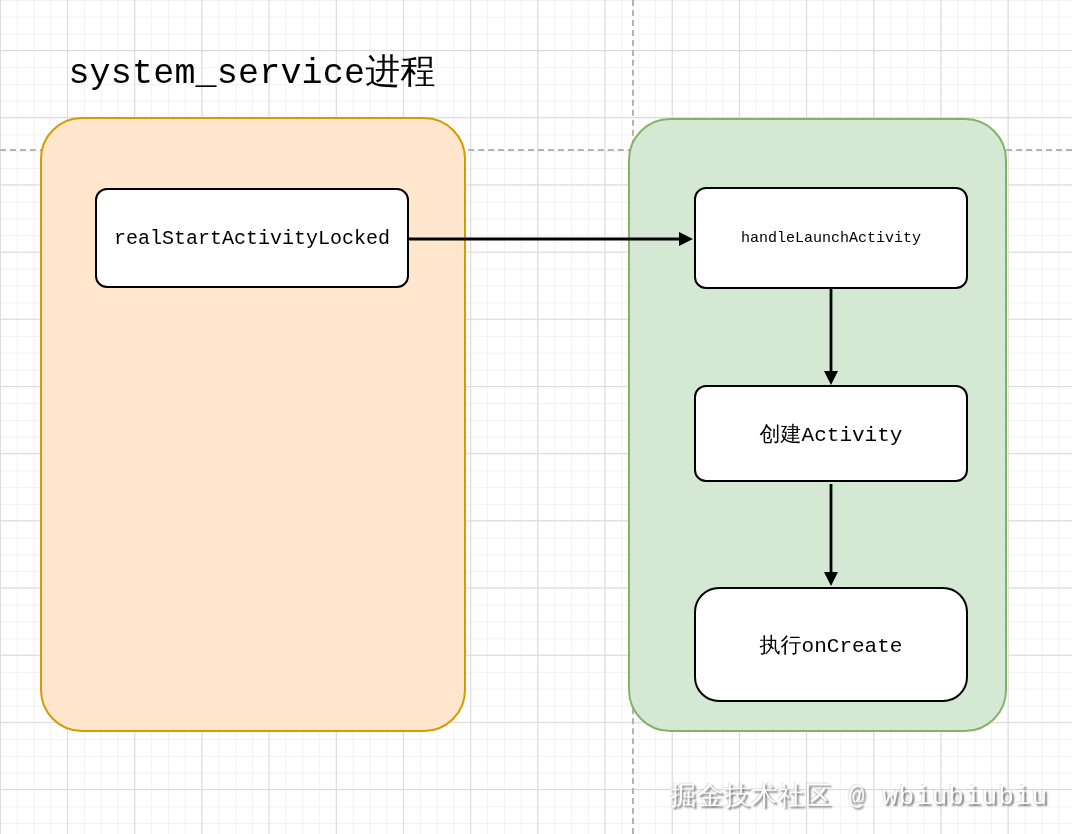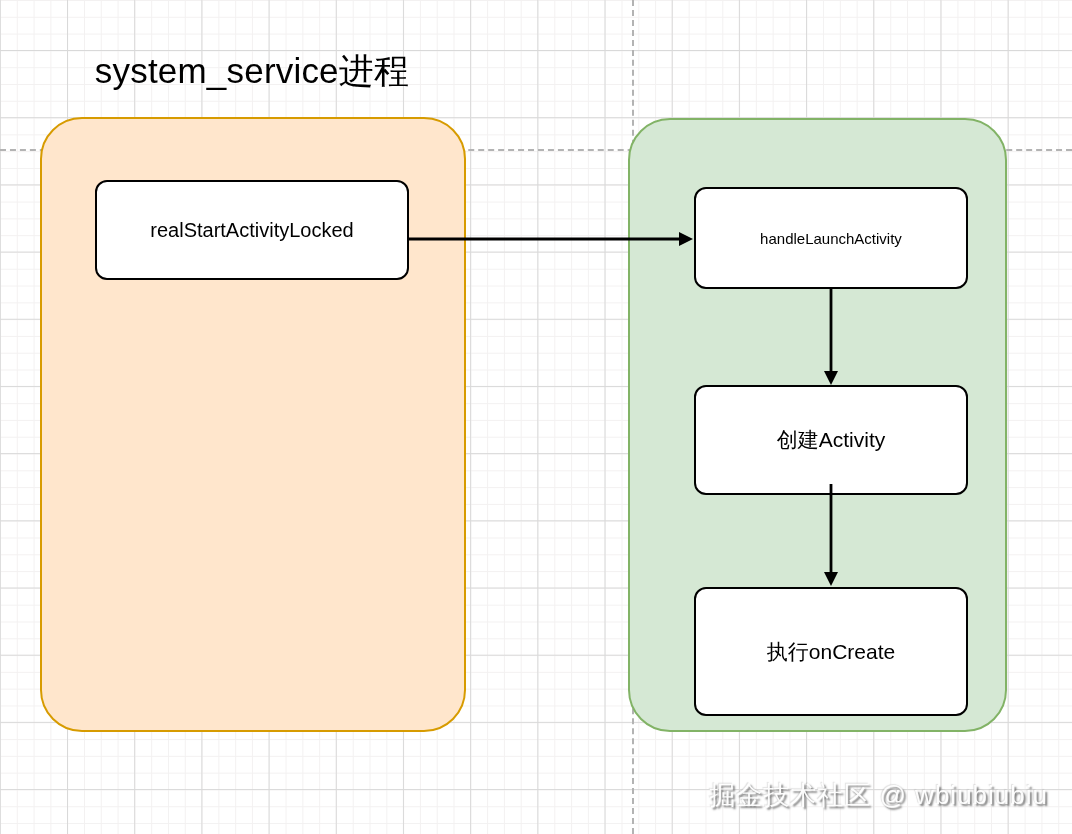--- a/index.html
+++ b/index.html
@@ -14,20 +14,21 @@
     height: 834px;
     overflow: hidden;
     background-color: #ffffff;
     background-image:
       linear-gradient(var(--grid-major, #d9d9d9) 1px, transparent 1px),
       linear-gradient(90deg, var(--grid-major, #d9d9d9) 1px, transparent 1px),
       linear-gradient(var(--grid-minor, #f3f1f1) 1px, transparent 1px),
       linear-gradient(90deg, var(--grid-minor, #f3f1f1) 1px, transparent 1px);
     background-size: 67.2px 67.2px, 67.2px 67.2px, 16.8px 16.8px, 16.8px 16.8px;
     background-position: 0 50px, 67px 0, 0 0, 0 0;
+    font-family: Liberation Mono, monospace;
   }
 
   
   .guide-h {
     position: absolute;
     left: 0; right: 0; top: 149px;
     border-top: 2px dashed var(--guide, #b3b3b3);
     z-index: 1;
   }
   .guide-v {
@@ -78,24 +79,24 @@
     background: var(--node-fill, #ffffff);
     border: 2.5px solid var(--node-stroke, #000000);
     border-radius: 12px;
     display: flex;
     align-items: center;
     justify-content: center;
     text-align: center;
     color: #000;
     z-index: 4;
   }
-  .node-real     { left: 95px;  top: 180px; width: 314px; height: 100px; font-size: 20px; }
+  .node-real     { left: 95px;  top: 188px; width: 314px; height: 100px; font-size: 20px; }
   .node-handle   { left: 694px; top: 187px; width: 274px; height: 102px; font-size: 15px; }
-  .node-create   { left: 694px; top: 385px; width: 274px; height: 110px;  font-size: 21px; }
-  .node-oncreate { left: 694px; top: 587px; width: 274px; height: 129px; font-size: 21px; }
+  .node-create   { left: 694px; top: 385px; width: 274px; height: 97px;  font-size: 21px; }
+  .node-oncreate { left: 694px; top: 587px; width: 274px; height: 115px; font-size: 21px; border-radius: 25px; }
 
   .arrows {
     position: absolute;
     left: 0; top: 0;
     z-index: 5;
     pointer-events: none;
   }
   .arrows line    { stroke: var(--arrow, #000000); stroke-width: 2.8px; }
   .arrows polygon { fill: var(--arrow, #000000); }
 

